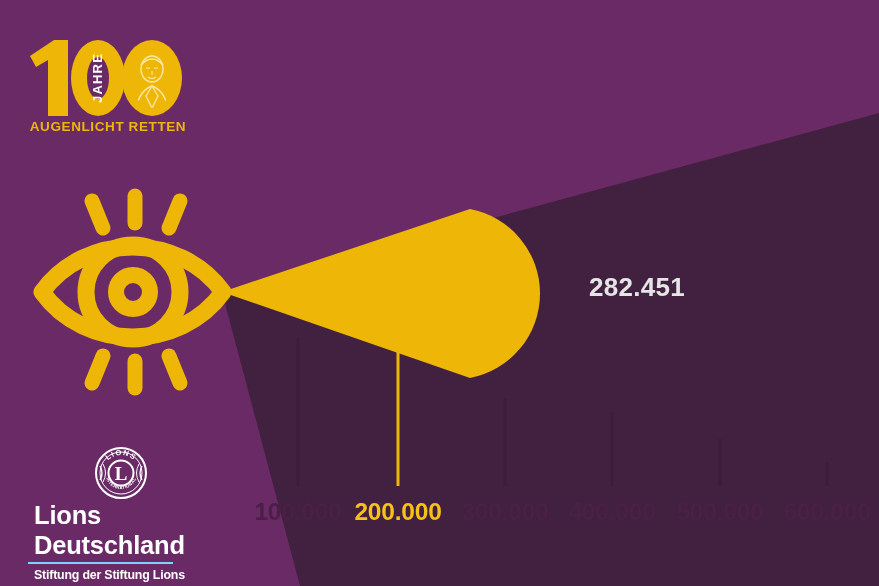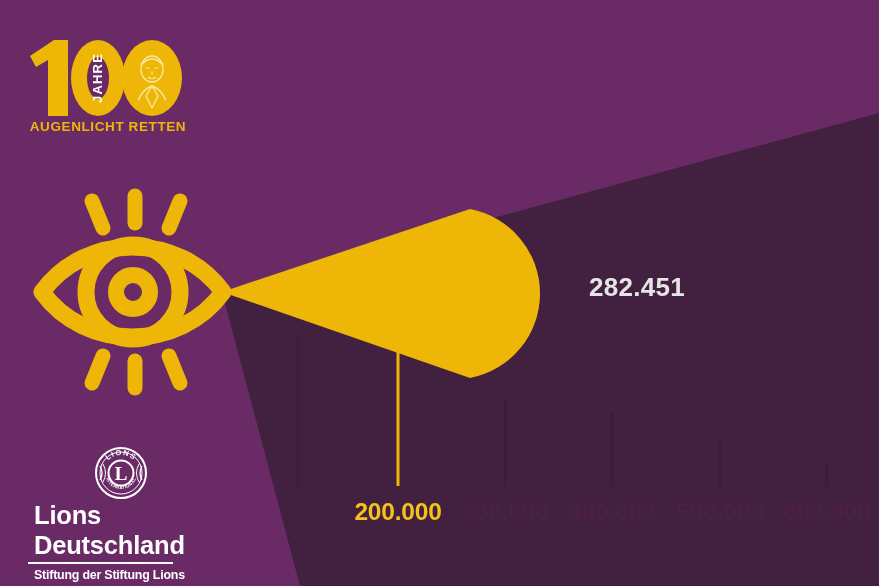--- a/index.html
+++ b/index.html
@@ -47,21 +47,21 @@
   }
   .lions-wordmark {
     color: #ffffff;
     font-weight: bold;
     letter-spacing: -0.2px;
   }
   #lions-name {
     font-size: 25.5px;
     line-height: 30px;
     padding-left: 6px;
-    border-bottom: 2px solid #ffffff;
+    border-bottom: 2px solid #7dd3fc;
     padding-bottom: 2px;
     display: block;
     width: 139px;
   }
   #lions-tagline {
     font-size: 12.4px;
     line-height: 18px;
     padding-left: 6px;
     display: block;
     padding-top: 2px;
@@ -180,20 +180,21 @@
         </g>
       </g>
     </g>
 
     <text x="80" y="97" fill="#eeb606" font-family="Liberation Sans, sans-serif" font-size="13.5" font-weight="bold" letter-spacing="0.6" text-anchor="middle">AUGENLICHT RETTEN</text>
   </svg>
 
   <div id="value-callout">282.451</div>
 
   <div id="axis-labels">
+    <div class="axis-label" style="left:298px;">100.000</div>
     <div class="axis-label highlight" style="left:398px;text-align:center;">200.000</div>
     <div class="axis-label" style="left:505px;">300.000</div>
     <div class="axis-label" style="left:612px;">400.000</div>
     <div class="axis-label" style="left:720px;">500.000</div>
     <div class="axis-label" style="left:827px;">600.000</div>
   </div>
 
   <div id="lions-logo-block">
     <div id="lions-emblem-wrap">
       <svg width="54" height="54" viewBox="0 0 54 54">

